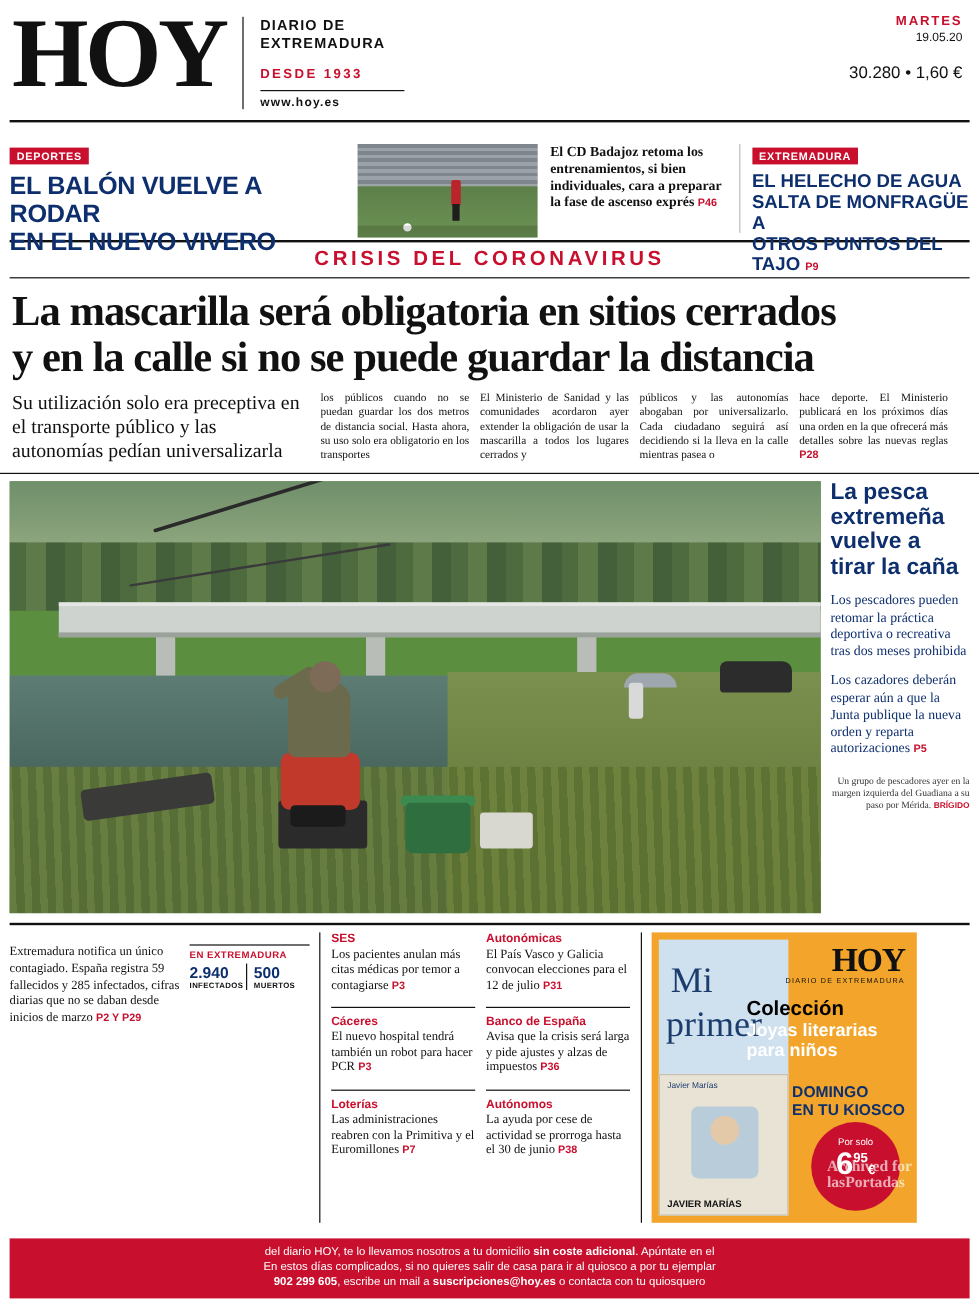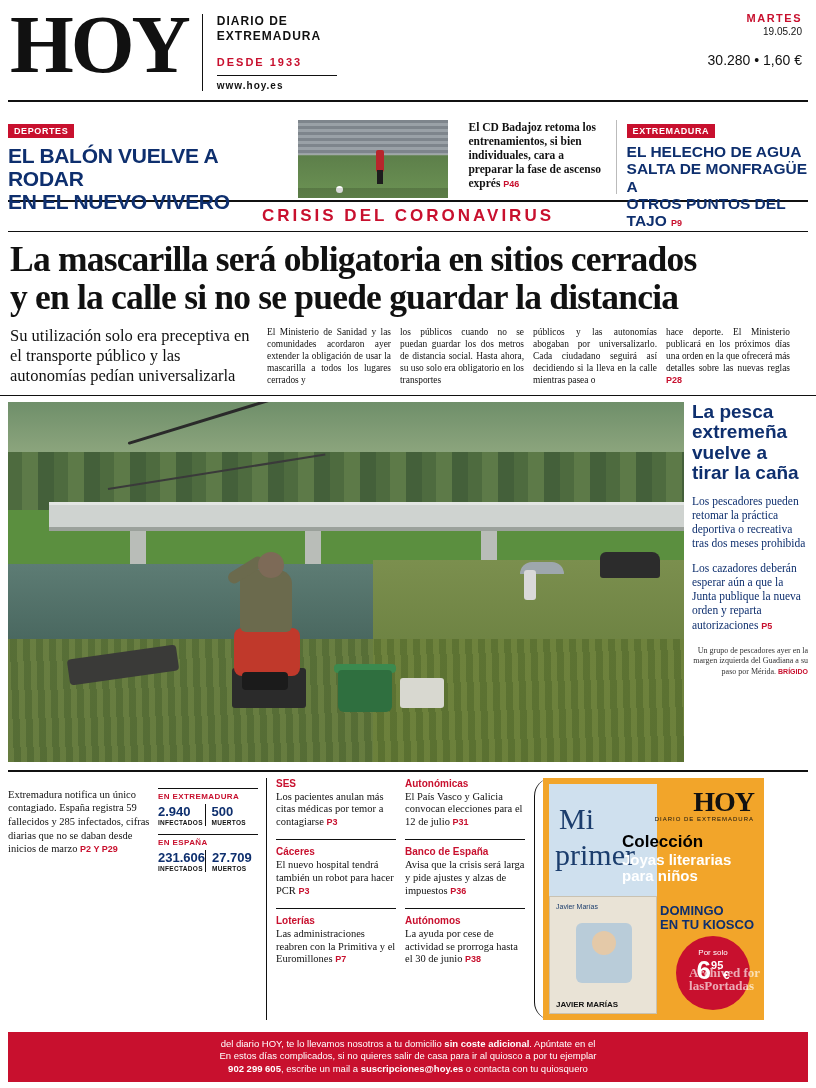--- a/index.html
+++ b/index.html
@@ -77,21 +77,21 @@
     position: absolute; top:0; left:0; right:0; height: 44%;
     background: repeating-linear-gradient(180deg,#7e858c 0 3px,#9aa1a7 3px 6px);
   }
   .tp-player { position: absolute; left: 78px; top: 30px; width: 8px; height: 22px; background:#b8262c; border-radius:2px;}
   .tp-player:after{content:"";position:absolute;left:1px;top:20px;width:6px;height:14px;background:#1d1d1d;}
   .tp-ball{position:absolute;left:38px;top:66px;width:7px;height:7px;background:#fff;border-radius:50%;}
   .tp-label{position:absolute;bottom:0;left:0;right:0;height:10px;background:rgba(0,0,0,.15);}
   .teaser-mid { width: 150px; }
   .teaser-mid p {
     font-family: "Liberation Serif", serif;
-    font-size: 11.5px; line-height: 1.22; font-weight: bold; color: #111; margin-left: 10px;
+    font-size: 11.5px; line-height: 1.22; font-weight: bold; color: #111;
   }
   .pref { color: #c8102e; font-family: "Liberation Sans", sans-serif; font-size: 9px; font-weight: bold; }
   .teaser-right { width: 196px; border-left: 1px solid #bbb; padding-left: 10px; }
   .tag-blue { background: #c8102e; }
   .teaser-right h3 {
     font-family: "Liberation Sans", sans-serif;
     font-size: 15.5px; font-weight: bold; color: #0e2f6e; line-height: 1.12; margin-top: 5px;
   }
 
   
@@ -209,21 +209,20 @@
   .bot-col { width: 120px; }
   .bc-item { margin-bottom: 11px; }
   .bc-kicker { font-family:"Liberation Sans",sans-serif; font-size:10px; font-weight:bold; color:#c8102e; }
   .bc-text { font-family:"Liberation Serif", serif; font-size:10.5px; line-height:1.2; color:#111; margin-top:2px; }
   .bc-sep { border-top:1px solid #111; margin-bottom:6px; }
 
   
   .ad {
     width: 230px; margin-left: 8px; border-left: 1px solid #111; padding-left: 8px;
     position: relative;
-    border-radius: 18px;
   }
   .ad-inner { background:#f2a52a; height: 242px; position: relative; overflow:hidden; }
   .ad-hoy { position:absolute; right:10px; top:8px; font-family:"Liberation Serif",serif; font-weight:bold; font-size:28px; letter-spacing:-1px; color:#111;}
   .ad-hoy-sub{ position:absolute; right:10px; top:38px; font-family:"Liberation Sans",sans-serif; font-size:6px; letter-spacing:1px; color:#111;}
   .ad-col { position:absolute; right:10px; top:54px; width: 132px; }
   .ad-col .l1{ font-family:"Liberation Sans",sans-serif; font-size:17px; font-weight:bold; color:#000000;}
   .ad-col .l2{ font-family:"Liberation Sans",sans-serif; font-size:15px; font-weight:bold; color:#fff; line-height:1.1;}
   .ad-dom { position:absolute; right:10px; top:126px; font-family:"Liberation Sans",sans-serif; font-size:13px; font-weight:bold; color:#0e2f6e; line-height:1.12;}
   .ad-badge { position:absolute; right:14px; bottom:10px; width:74px; height:74px; border-radius:50%; background:#c8102e; color:#fff; text-align:center;}
   .ad-badge .porsolo{ font-family:"Liberation Sans",sans-serif; font-size:8px; margin-top:12px;}
@@ -311,22 +310,22 @@
 
   <div class="headline">
     <h1>
       <span>La mascarilla será obligatoria en sitios cerrados</span><br>
       <span>y en la calle si no se puede guardar la distancia</span>
     </h1>
   </div>
 
   <div class="sub-row">
     <div class="sub-lead">Su utilización solo era preceptiva en el transporte público y las autonomías pedían universalizarla</div>
+    <div class="sub-col">los públicos cuando no se puedan guardar los dos metros de distancia social. Hasta ahora, su uso solo era obligatorio en los transportes</div>
     <div class="sub-col">El Ministerio de Sanidad y las comunidades acordaron ayer extender la obligación de usar la mascarilla a todos los lugares cerrados y</div>
-    <div class="sub-col">los públicos cuando no se puedan guardar los dos metros de distancia social. Hasta ahora, su uso solo era obligatorio en los transportes</div>
     <div class="sub-col">públicos y las autonomías abogaban por universalizarlo. Cada ciudadano seguirá así decidiendo si la lleva en la calle mientras pasea o</div>
     <div class="sub-col">
       <span>hace deporte. El Ministerio publicará en los próximos días una orden en la que ofrecerá más detalles sobre las nuevas reglas</span>
       <span class="pref">P28</span>
     </div>
   </div>
 
   <div class="photo-row">
     <div class="main-photo">
       <div class="mp-sky"></div>
@@ -390,33 +389,20 @@
             <div class="stat-cell">
               <div class="stat-num">2.940</div>
               <div class="stat-lbl">INFECTADOS</div>
             </div>
             <div class="stat-cell sep">
               <div class="stat-num">500</div>
               <div class="stat-lbl">MUERTOS</div>
             </div>
           </div>
         </div>
-        <div class="stat-block">
-          <div class="stat-title">EN ESPAÑA</div>
-          <div class="stat-row">
-            <div class="stat-cell">
-              <div class="stat-num">231.606</div>
-              <div class="stat-lbl">INFECTADOS</div>
-            </div>
-            <div class="stat-cell sep">
-              <div class="stat-num">27.709</div>
-              <div class="stat-lbl">MUERTOS</div>
-            </div>
-          </div>
-        </div>
       </div>
     </div>
 
     <div class="bot-cols">
       <div class="bot-col">
         <div class="bc-item">
           <div class="bc-kicker">SES</div>
           <div class="bc-text">
             <span>Los pacientes anulan más citas médicas por temor a contagiarse</span>
             <span class="pref">P3</span>

